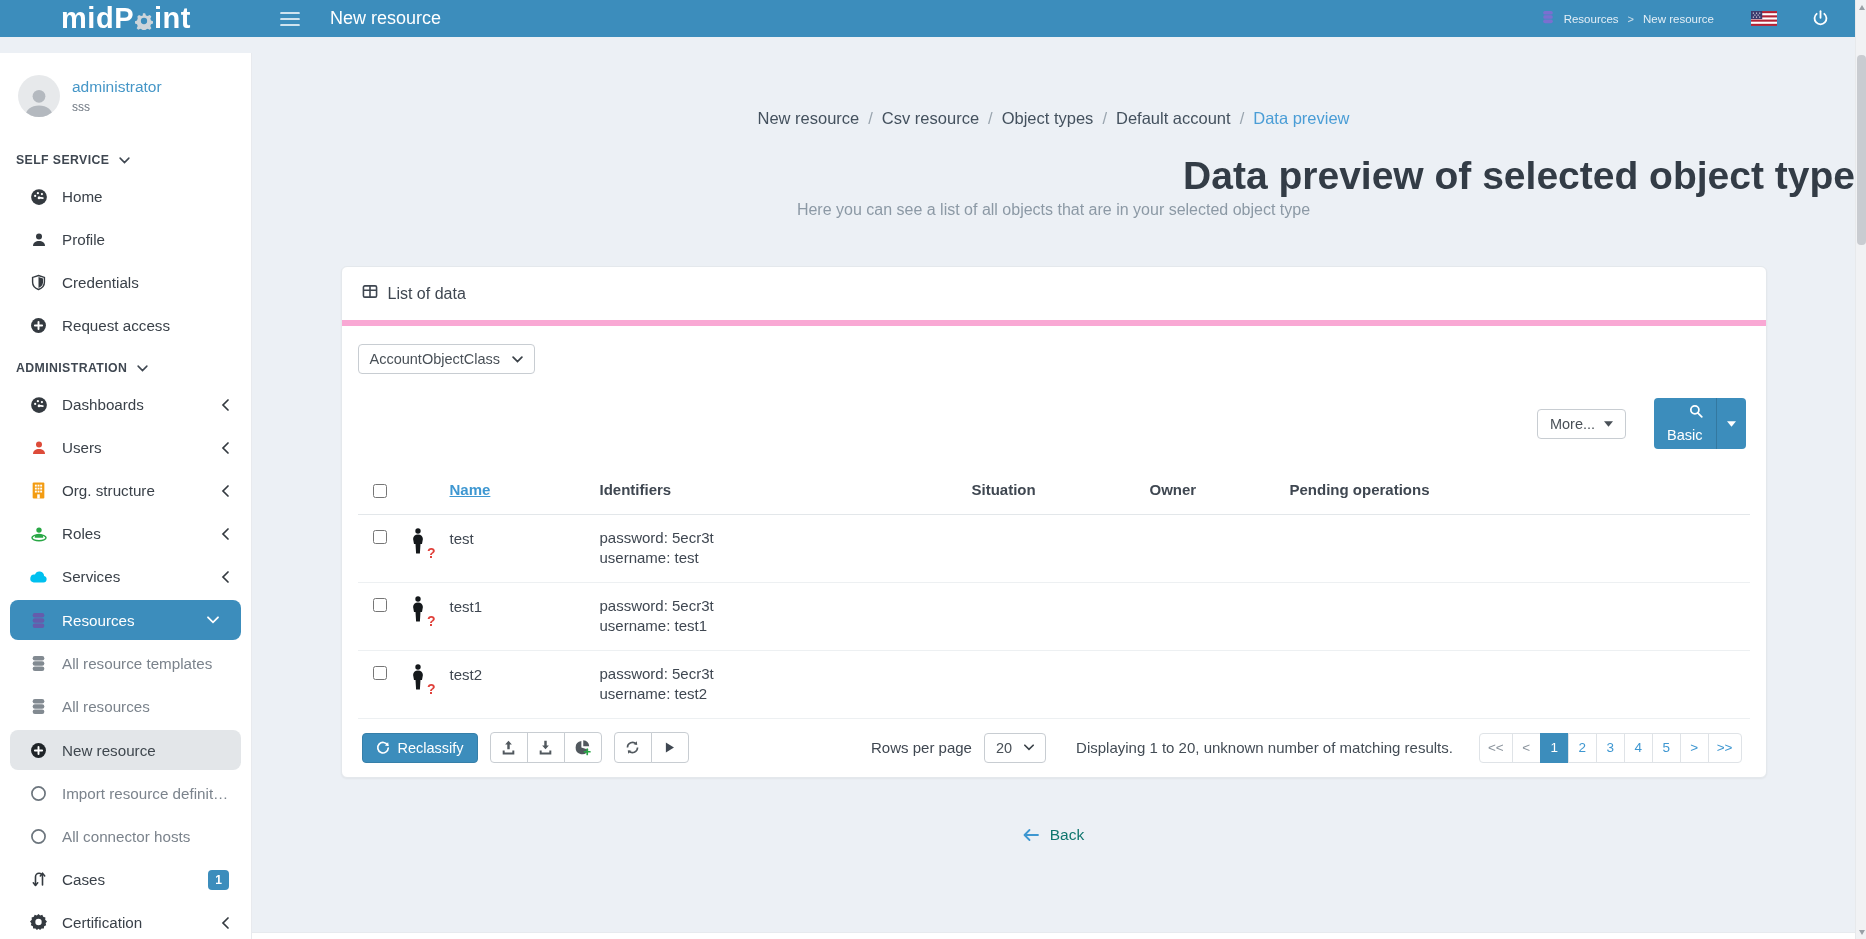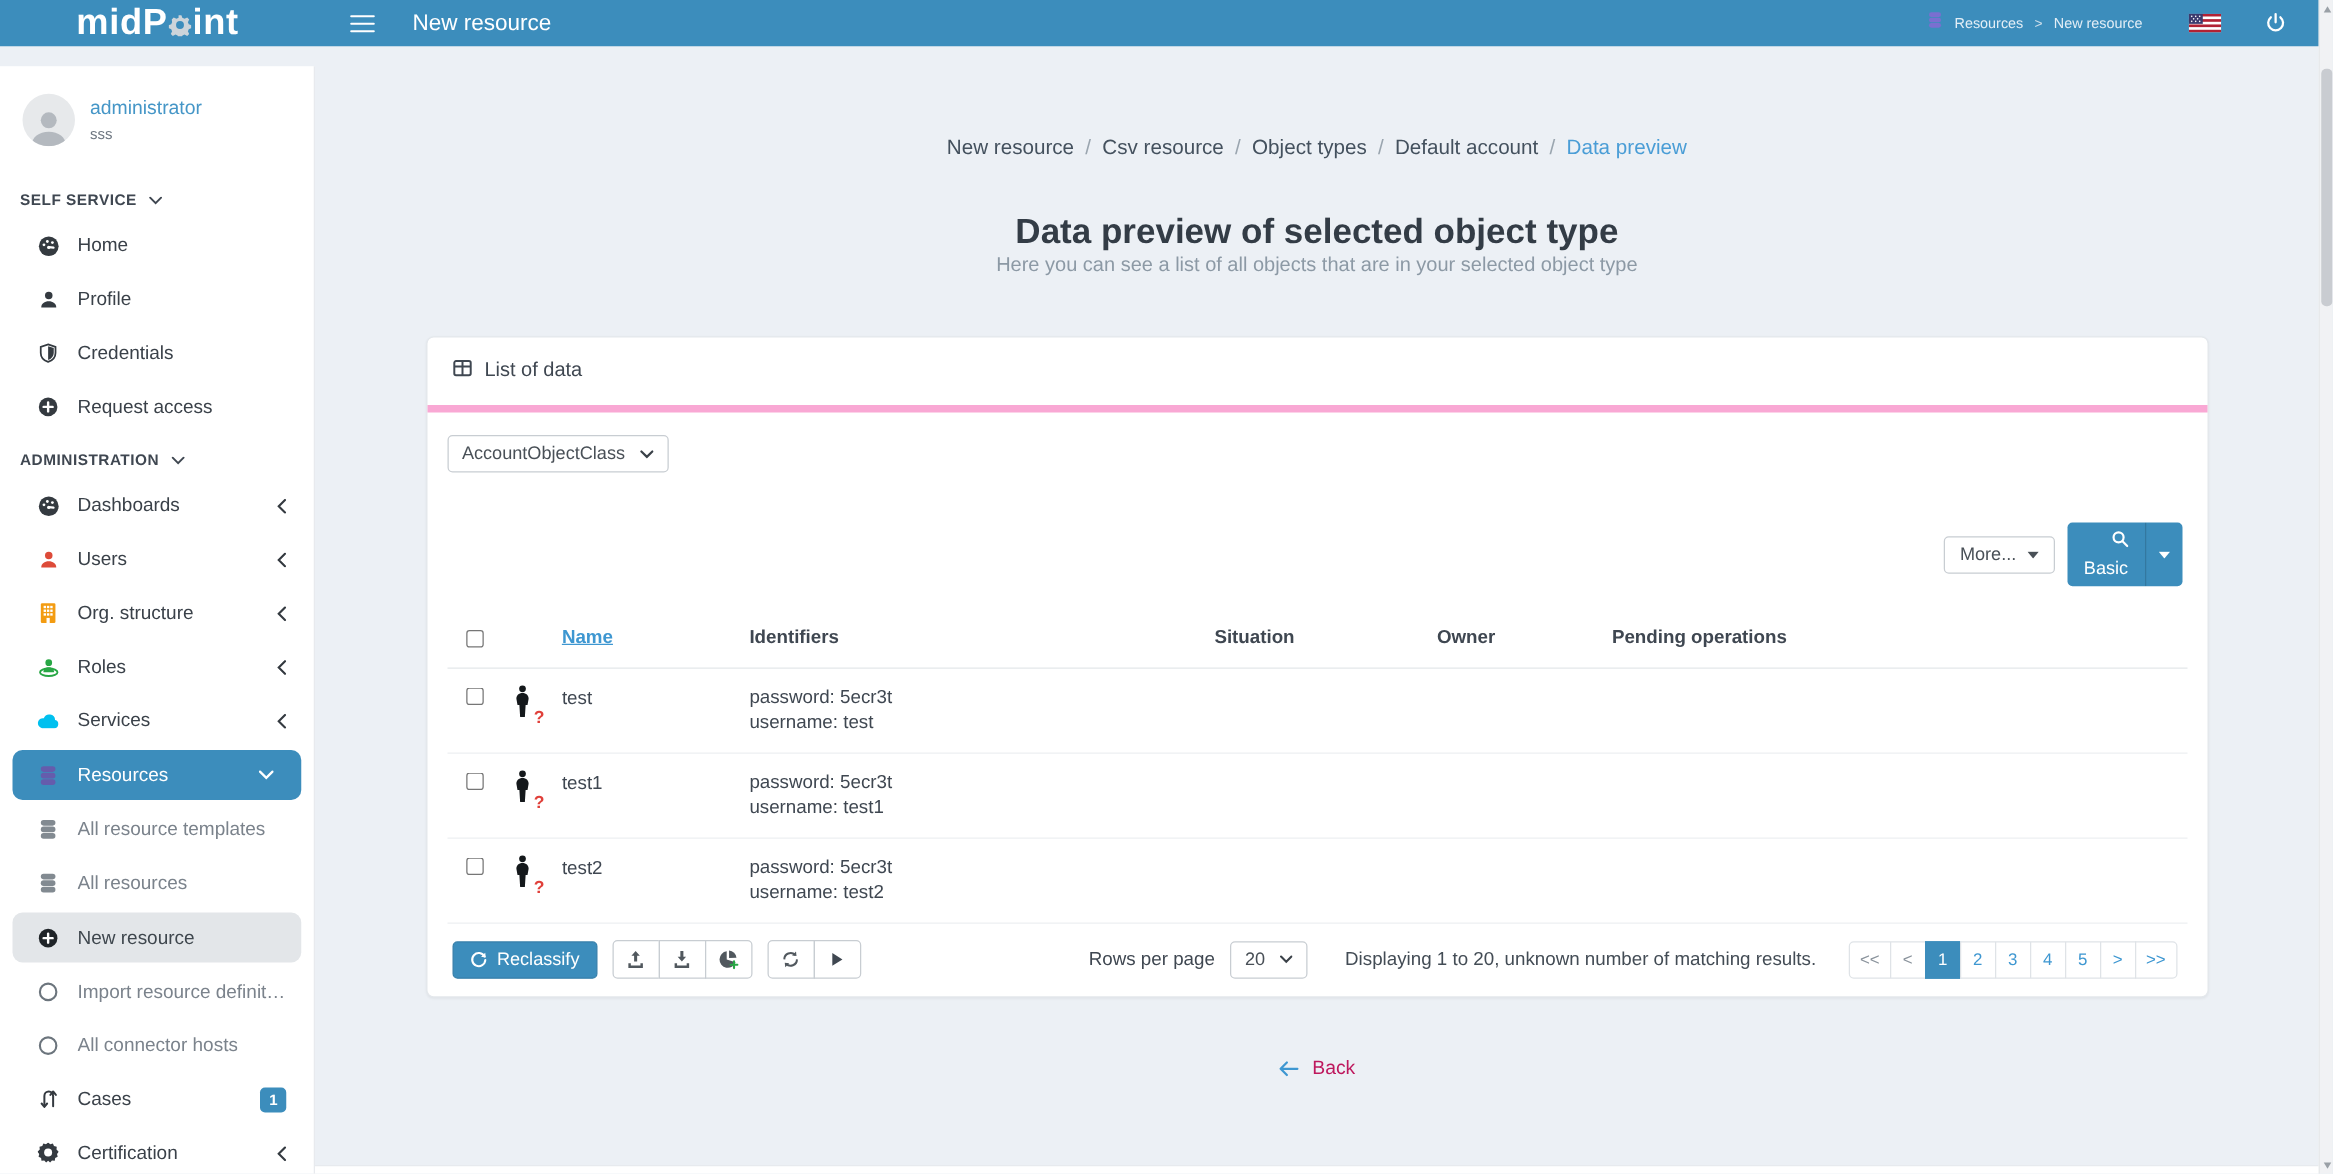--- a/index.html
+++ b/index.html
@@ -45,29 +45,29 @@
   .nav-item.active-sub { background:#e3e6e9; border-radius:8px; margin:2px 10px; height:40px; padding-left:18px; }
   .nav-item.active-sub .nav-label { color:#3f474e; }
   .badge { margin-left:auto; background:#3c8dbc; color:#fff; font-size:12px; font-weight:700; border-radius:4px; padding:3px 7px; }
 
   
   .main { position:absolute; left:252px; top:53px; right:11px; bottom:0; background:#ecf0f5; }
   .wizard-crumbs { display:flex; justify-content:center; gap:9px; padding-top:56px; font-size:16.5px; }
   .wizard-crumbs .wc { color:#44515e; cursor:pointer; }
   .wizard-crumbs .wc.current { color:#4a9dd6; }
   .wizard-crumbs .wsep { color:#9aa5af; }
-  .page-h1 { text-align:center; margin-top:41px; font-size:28px; font-weight:700; color:#333c46; }
+  .page-h1 { text-align:right; margin-top:26px; font-size:39px; font-weight:700; color:#333c46; }
   .page-sub { text-align:center; margin-top:3px; font-size:16px; color:#8c99a5; }
 
   .card { width:1426px; margin:47px auto 0; background:#fff; border:1px solid #e4e8ec; border-radius:6px; box-shadow:0 1px 2px rgba(0,0,0,.05); }
   .card-header { display:flex; align-items:center; gap:10px; padding:17px 20px; font-size:16px; color:#3f4751; border-bottom:6px solid #f9a8d4; }
   .card-body { padding:18px 16px 0 16px; }
 
   .select { display:inline-flex; align-items:center; gap:12px; border:1px solid #c8cdd2; border-radius:4px; background:#fff; padding:6px 11px; font-size:14.5px; color:#495057; cursor:pointer; }
-  .search-row { display:flex; justify-content:flex-end; align-items:center; gap:10px; margin-top:40px; margin-bottom:16px; padding-right:4px; }
+  .search-row { display:flex; justify-content:flex-end; align-items:center; gap:28px; margin-top:24px; margin-bottom:16px; padding-right:4px; }
   .btn-more { display:flex; align-items:center; gap:9px; background:#fff; border:1px solid #c8cdd2; border-radius:4px; padding:6px 12px; font-size:14.5px; color:#495057; cursor:pointer; }
   .btn-basic { display:flex; align-items:stretch; background:#3c8dbc; border-radius:4px; color:#fff; font-size:14.5px; overflow:hidden; cursor:pointer; }
   .btn-basic .bb-main { display:flex; align-items:flex-end; gap:9px; padding:6px 13px;flex-direction:column; }
   .btn-basic .bb-caret { display:flex; align-items:center; padding:0 10px; border-left:1px solid rgba(0,0,0,.15); }
 
   .tbl-head, .tbl-row { display:grid; grid-template-columns:44px 48px 150px 372px 178px 140px 1fr; align-items:center; }
   .tbl-head { height:50px; border-bottom:1px solid #e3e7ea; font-weight:700; font-size:15px; color:#3f4751; }
   .tbl-head .col-name { color:#3e97d1; cursor:pointer;text-decoration:underline; }
   .tbl-row { align-items:flex-start; padding:13px 0 14px; border-bottom:1px solid #edf0f2; font-size:15px; color:#3f4751; }
   .tbl-row .cell-cb, .tbl-head .cell-cb { display:flex; justify-content:center; padding-top:2px; }
@@ -89,21 +89,21 @@
   .rpp-select { margin-left:12px; }
   .summary { font-size:15px; color:#434c55; margin:0 26px 0 30px; }
   .paging { display:flex; }
   .pg { min-width:29px; height:30px; display:flex; align-items:center; justify-content:center; background:#fff; border:1px solid #dfe3e7; margin-left:-1px; font-size:13.5px; color:#3e97d1; cursor:pointer; padding:0 8px; }
   .pg:first-child { border-radius:4px 0 0 4px; margin-left:0; }
   .pg:last-child { border-radius:0 4px 4px 0; }
   .pg.muted { color:#8a939c; }
   .pg.active { background:#3c8dbc; border-color:#3c8dbc; color:#fff; }
 
   .back-row { display:flex; justify-content:center; margin-top:48px; }
-  .back-link { display:flex; align-items:center; gap:11px; color:#be185d; font-size:15.5px; cursor:pointer; }
+  .back-link { display:flex; align-items:center; gap:11px; color:#0f766e; font-size:15.5px; cursor:pointer; }
 
   .bottom-strip { position:absolute; left:252px; right:11px; bottom:0; height:7px; background:#fff; border-top:1px solid #e7eaee; }
 </style>
 </head>
 <body>
 
 <div class="screen">
 
   <header class="topbar">
     <div class="brand">

